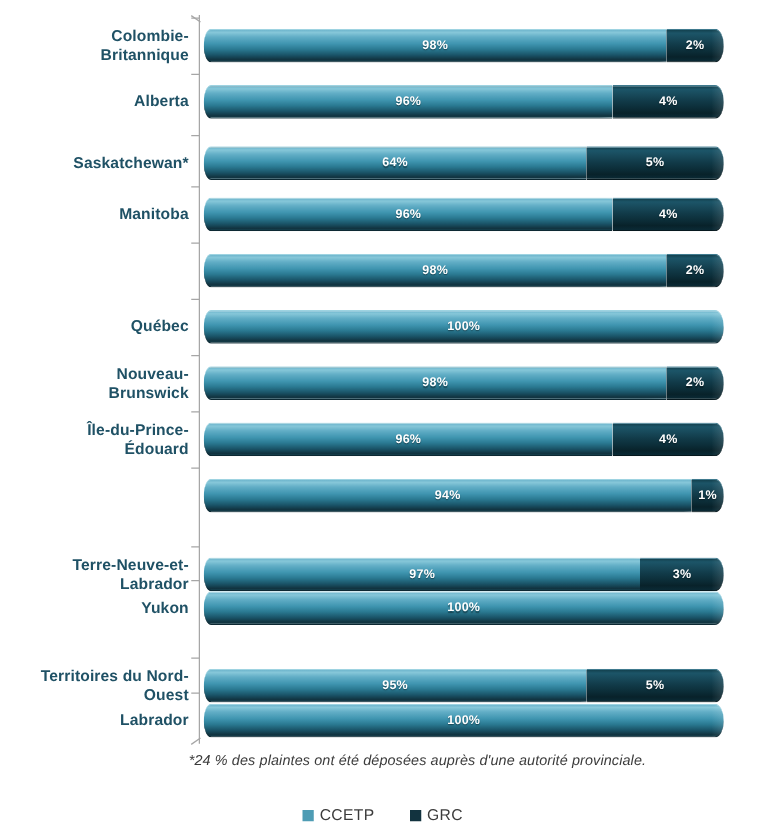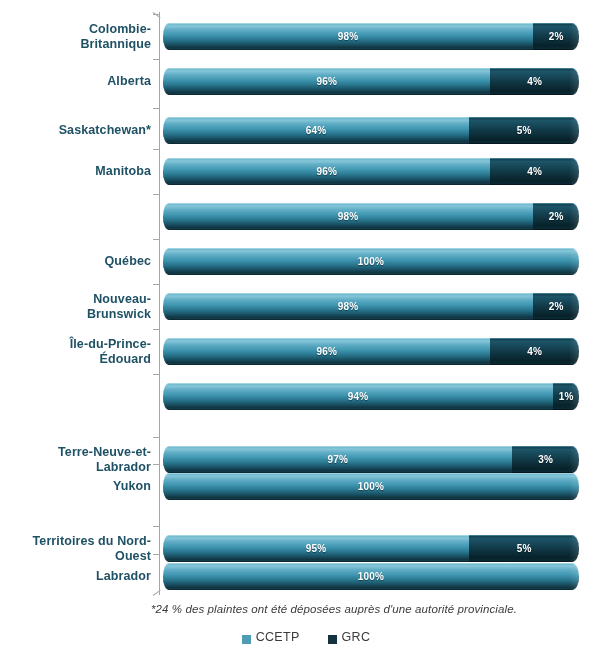--- a/index.html
+++ b/index.html
@@ -195,22 +195,23 @@
     left: 0;
     top: 630px;
     width: 612px;
     display: flex;
     align-items: center;
     justify-content: center;
     gap: 28px;
   }
   .legend-item {
     display: flex;
-    align-items: flex-end;
+    align-items: center;
     gap: 5px;
+    margin-top: 15px;
   }
   .legend-swatch {
     width: 9px;
     height: 9px;
     display: inline-block;
   }
   .legend-text {
     font-size: 12.5px;
     color: #3b3b3b;
     letter-spacing: 0.3px;

